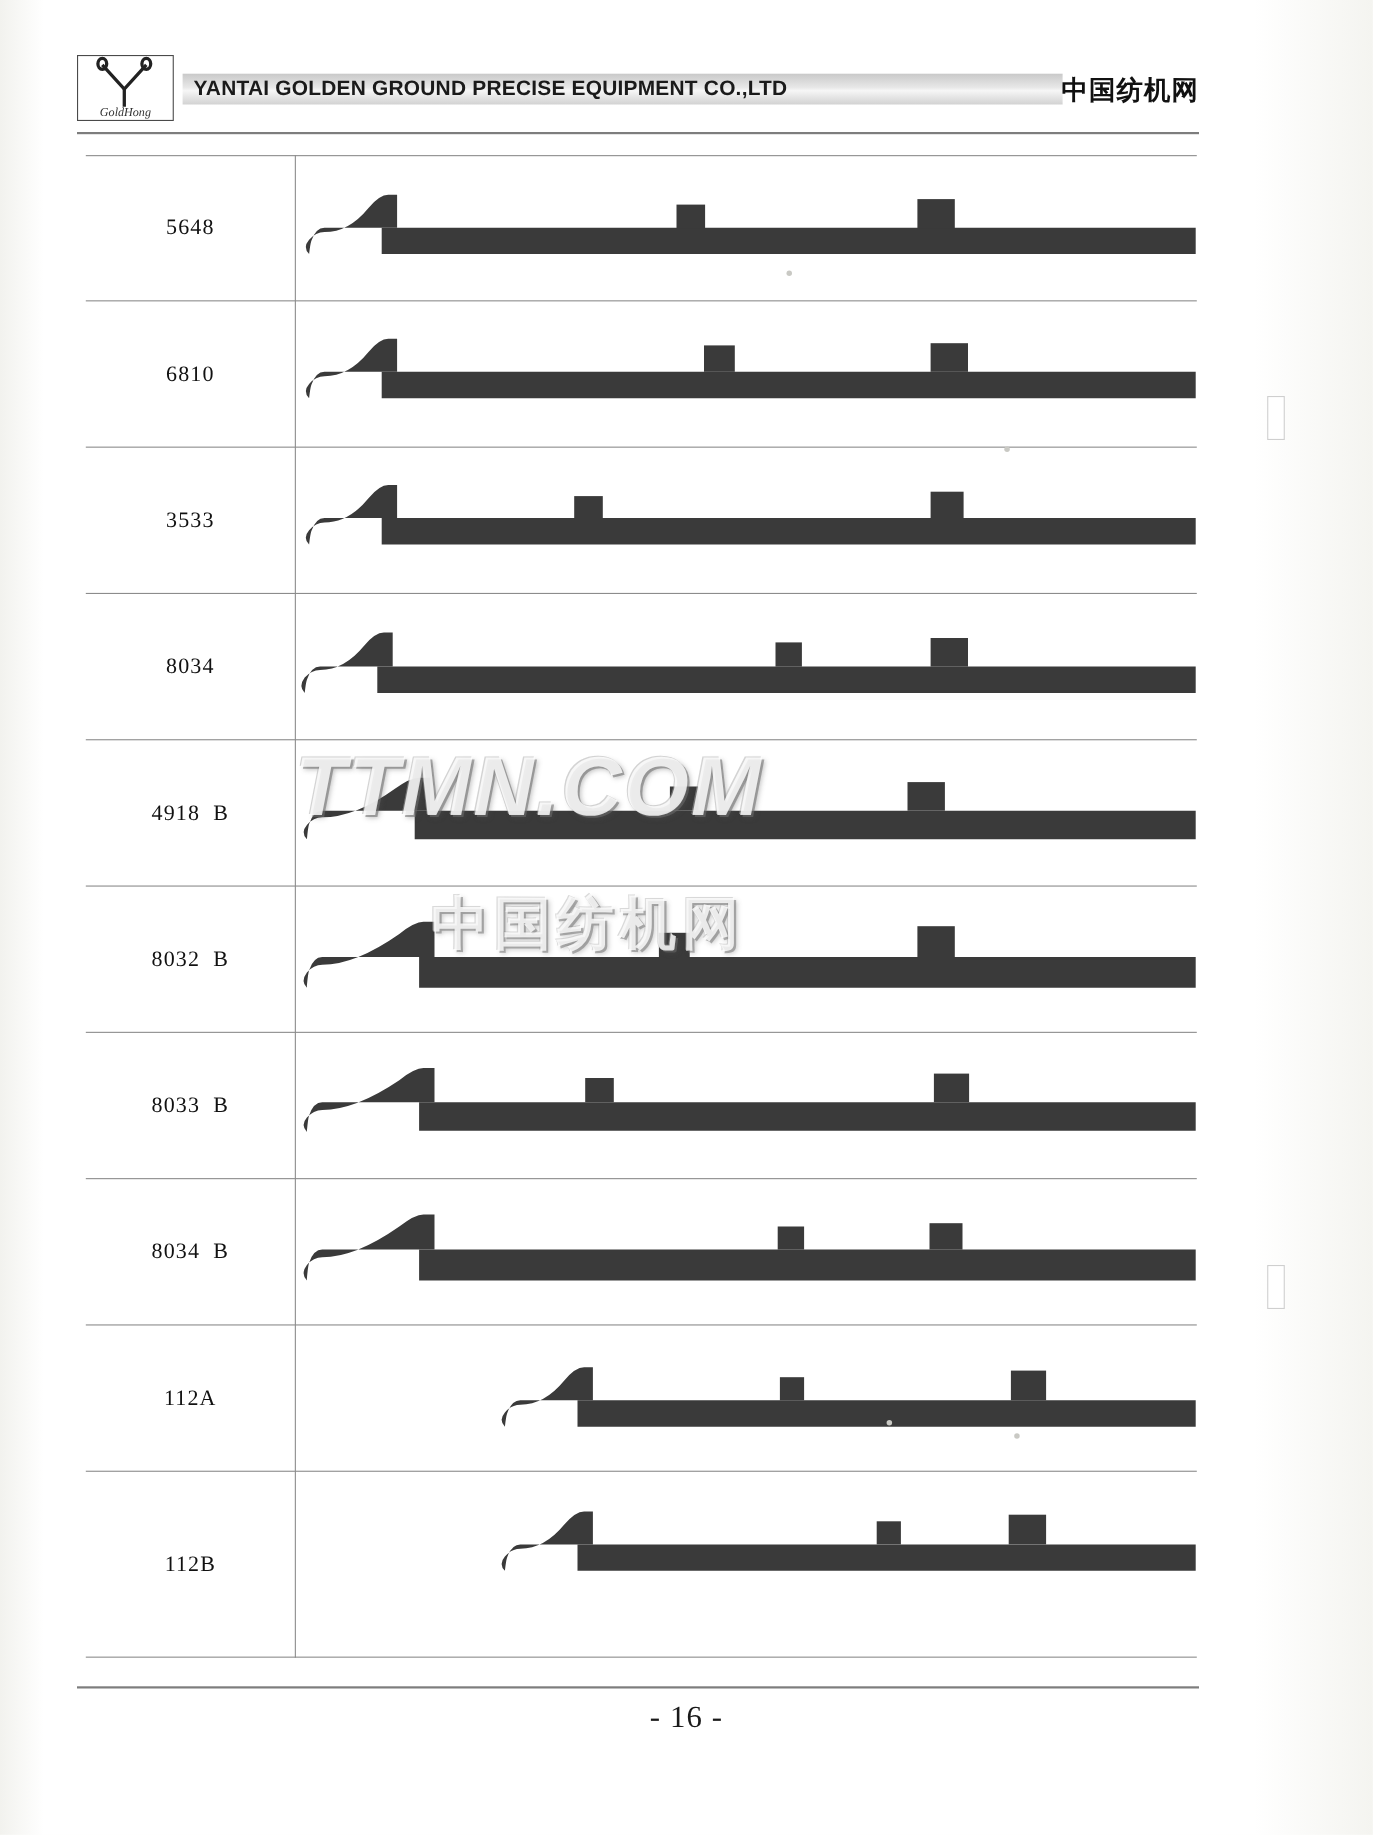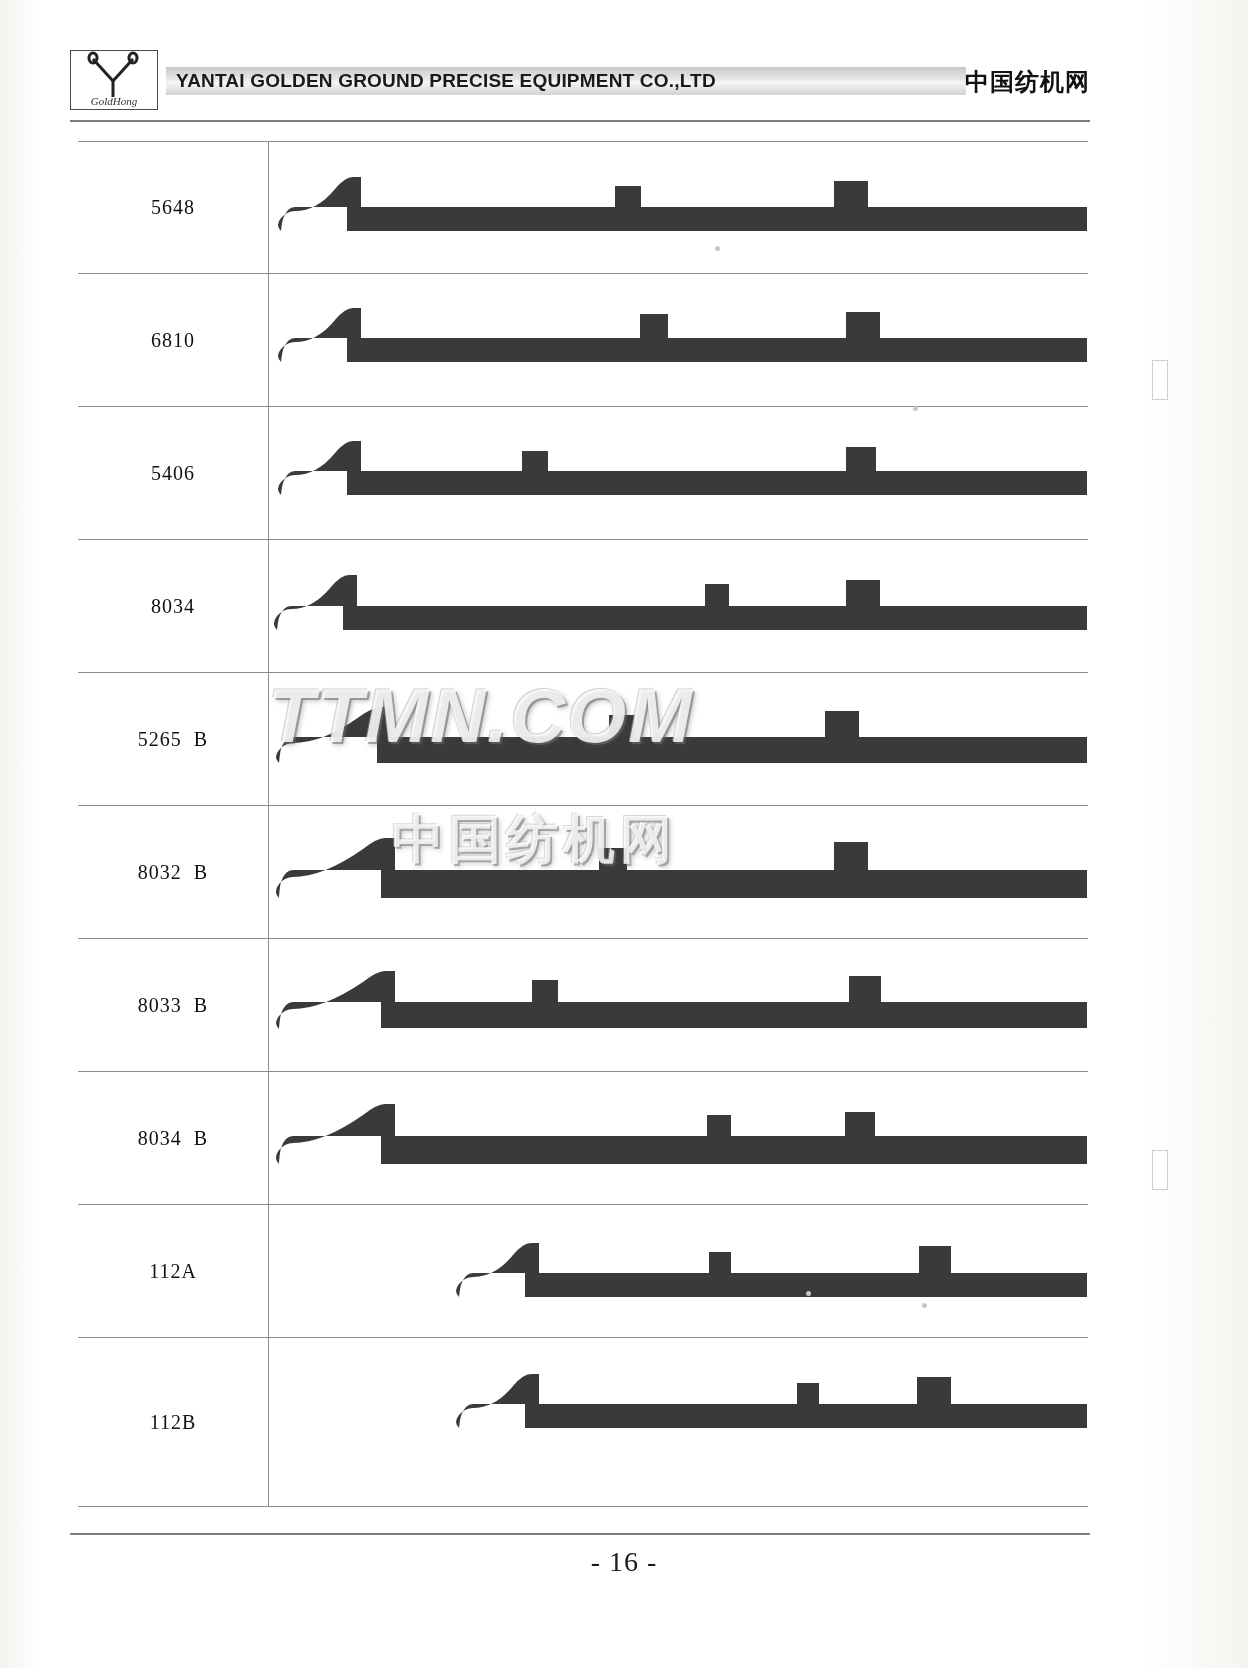--- a/index.html
+++ b/index.html
@@ -263,21 +263,21 @@
             <path d="M12 88 q-6 -6 0 -13 q6 -7 14 -7 q22 0 40 -22 q10 -12 18 -12 l8 0 l0 30 l-66 0 q-8 0 -12 12 q-1 3 -2 12 z"></path>
             <path d="M78 64 L905 64 q14 0 14 12 q0 12 -14 12 L78 88 Z"></path>
             <rect x="371" y="40" width="28" height="24"></rect>
             <rect x="577" y="38" width="34" height="26"></rect>
           </g>
         </svg>
       </div>
     </div>
 
     <div class="row" style="top:266px; height:133px;">
-      <div class="row-label">5406</div>
+      <div class="row-label">3533</div>
       <div class="row-art">
         <svg width="818" height="133" viewBox="0 0 818 133">
           <g fill="#3a3a3a">
             <path d="M12 88 q-6 -6 0 -13 q6 -7 14 -7 q22 0 40 -22 q10 -12 18 -12 l8 0 l0 30 l-66 0 q-8 0 -12 12 q-1 3 -2 12 z"></path>
             <path d="M78 64 L905 64 q14 0 14 12 q0 12 -14 12 L78 88 Z"></path>
             <rect x="253" y="44" width="26" height="20"></rect>
             <rect x="577" y="40" width="30" height="24"></rect>
           </g>
         </svg>
       </div>
@@ -291,21 +291,21 @@
             <path d="M8 90 q-6 -6 0 -14 q6 -7 14 -7 q22 0 40 -22 q10 -12 18 -12 l8 0 l0 31 l-66 0 q-8 0 -12 12 q-1 3 -2 12 z"></path>
             <path d="M74 66 L905 66 q14 0 14 12 q0 12 -14 12 L74 90 Z"></path>
             <rect x="436" y="44" width="24" height="22"></rect>
             <rect x="577" y="40" width="34" height="26"></rect>
           </g>
         </svg>
       </div>
     </div>
 
     <div class="row" style="top:532px; height:133px;">
-      <div class="row-label">5265  B</div>
+      <div class="row-label">4918  B</div>
       <div class="row-art">
         <svg width="818" height="133" viewBox="0 0 818 133">
           <g fill="#3a3a3a">
             <path d="M10 90 q-6 -6 0 -13 q6 -7 14 -7 q30 0 66 -26 q14 -10 22 -10 l10 0 l0 30 l-98 0 q-8 0 -12 12 q-1 3 -2 14 z"></path>
             <path d="M108 64 L905 64 q14 0 14 13 q0 13 -14 13 L108 90 Z"></path>
             <rect x="340" y="42" width="26" height="22"></rect>
             <rect x="556" y="38" width="34" height="26"></rect>
           </g>
         </svg>
       </div>

